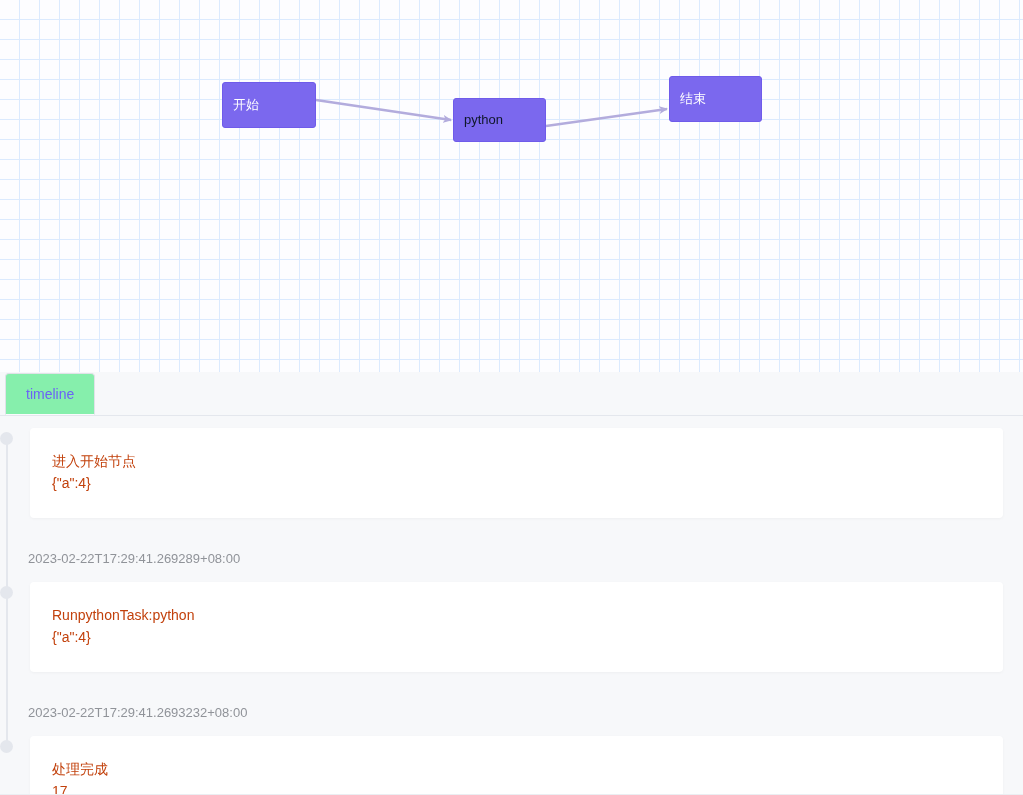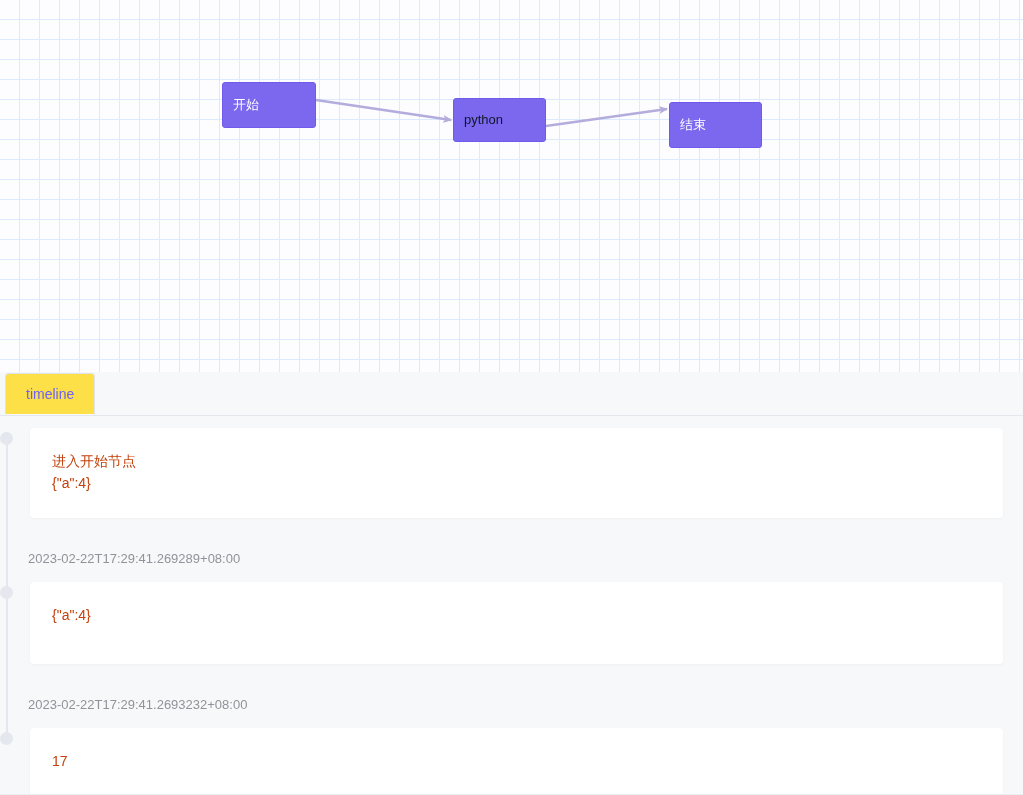--- a/index.html
+++ b/index.html
@@ -67,21 +67,21 @@
     border-bottom: 1px solid #e4e7ed;
     display: flex;
     align-items: stretch;
   }
   .tab {
     display: flex;
     align-items: center;
     padding: 0 20px;
     font-size: 14px;
     color: #6b62f5;
-    background: #fde047;
+    background: #86efac;
     border: 1px solid #e0e2e8;
     border-bottom: 1px solid #fafbfc;
     border-top-left-radius: 4px;
     border-top-right-radius: 4px;
     margin-top: 1px;
     margin-left: 5px;
     cursor: pointer;
     white-space: nowrap;
   }
 
@@ -175,21 +175,21 @@
     </svg>
 
     <div class="node" id="node-start" style="left: 222px; top: 82px; width: 94px; height: 46px; background: rgb(123, 104, 238); color: rgb(255, 255, 255);">
       <span class="node-label">开始</span>
     </div>
 
     <div class="node" id="node-python" style="left: 453px; top: 98px; width: 93px; height: 44px; background: rgb(123, 104, 238); color: #0f172a;">
       <span class="node-label">python</span>
     </div>
 
-    <div class="node" id="node-end" style="left: 669px; top: 102px; width: 93px; height: 46px; background: rgb(123, 104, 238); color: rgb(255, 255, 255);">
+    <div class="node" id="node-end" style="left: 669px; top: 76px; width: 93px; height: 46px; background: rgb(123, 104, 238); color: rgb(255, 255, 255);">
       <span class="node-label">结束</span>
     </div>
   </div>
 
   <div class="tabs-bar">
     <div class="tab">
       <span>timeline</span>
     </div>
   </div>
 
@@ -202,27 +202,29 @@
           <div class="tl-card">
             <div class="tl-card-line">进入开始节点</div>
             <div class="tl-card-line">{"a":4}</div>
           </div>
           <div class="tl-timestamp">2023-02-22T17:29:41.269289+08:00</div>
         </li>
         <li class="tl-item">
           <div class="tl-tail"></div>
           <div class="tl-node"></div>
           <div class="tl-card">
+            <div class="tl-card-line">RunpythonTask:python</div>
             <div class="tl-card-line">{"a":4}</div>
           </div>
           <div class="tl-timestamp">2023-02-22T17:29:41.2693232+08:00</div>
         </li>
         <li class="tl-item">
           <div class="tl-node"></div>
           <div class="tl-card">
+            <div class="tl-card-line">处理完成</div>
             <div class="tl-card-line">17</div>
           </div>
           <div class="tl-timestamp">2023-02-22T17:29:42.6770631+08:00</div>
         </li>
       </ul>
     <div class="bottom-rule"></div>
   </div>
 
 </div>
 

